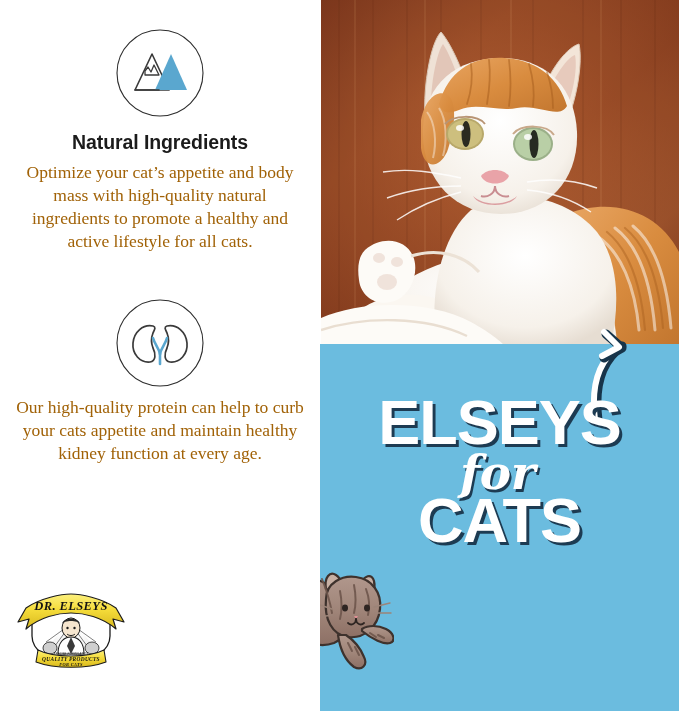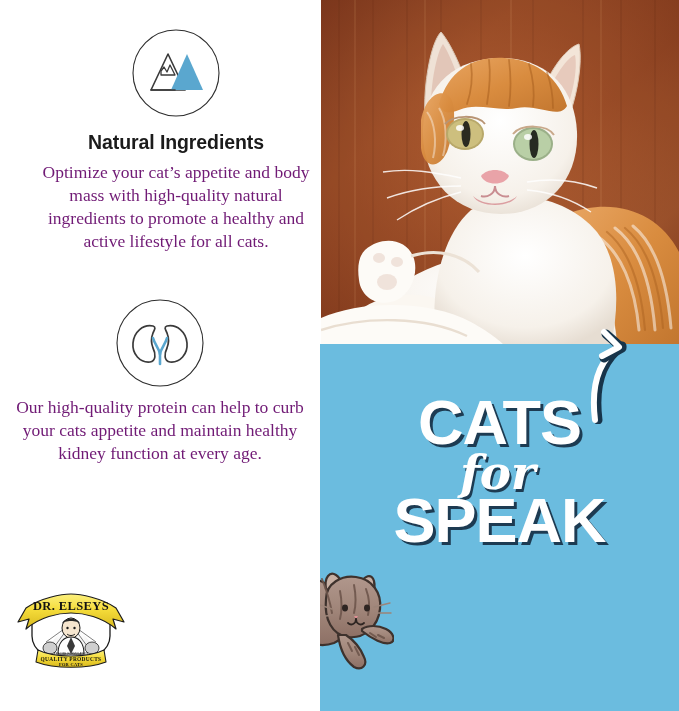--- a/index.html
+++ b/index.html
@@ -13,50 +13,50 @@
   #stage{position:relative;width:679px;height:711px;background:#fff;overflow:hidden;}
 
   
   .left-col{
     position:absolute;left:0;top:0;width:320px;height:711px;
     background:#ffffff;
   }
   .feature{
     position:absolute;left:0;width:320px;text-align:center;
   }
-  .feature.f1{top:28px;padding-left:16px;}
+  .feature.f1{top:28px;}
   .feature.f2{top:298px;}
 
   .icon-wrap{
     width:90px;height:90px;margin:0 auto;
     display:block;
   }
   .feature-title{
     font-family:"Liberation Sans", sans-serif;
     font-weight:bold;
     font-size:19.5px;
     color:#1b1b1b;
     letter-spacing:-0.1px;
     margin:14px 0 0 0;
     line-height:1.1;
   }
   .feature-body{
     font-family:"Liberation Serif", serif;
     font-size:17.5px;
-    color:#701a75;
+    color:#a16207;
     line-height:1.30;
     margin:8px auto 0 auto;
     width:300px;
     padding:0 6px;
     box-sizing:border-box;
   }
 
   
   .logo{
-    position:absolute;left:12px;top:592px;width:118px;height:76px;
+    position:absolute;left:12px;top:592px;width:118px;height:76px;font-style:italic;
   }
 
   
   .photo{
     position:absolute;left:321px;top:0;width:358px;height:344px;
     overflow:hidden;
   }
 
   
   .blue-panel{
@@ -249,23 +249,23 @@
       <g fill="none" stroke-linecap="round" stroke-linejoin="round">
         <path d="M10 98 C6 66 12 40 34 24" stroke="#17344a" stroke-width="9"></path>
         <path d="M7 98 C3 66 9 40 31 24" stroke="#ffffff" stroke-width="6"></path>
         <path d="M18 12 L34 26 L16 36" stroke="#17344a" stroke-width="9"></path>
         <path d="M16 10 L31 25 L14 34" stroke="#ffffff" stroke-width="6"></path>
       </g>
     </svg>
   </div>
 
   <div class="headline">
-    <div class="hl-block hl-speak">CATS</div>
+    <div class="hl-block hl-speak">ELSEYS</div>
     <div class="hl-script hl-for">for</div>
-    <div class="hl-block hl-cats">SPEAK</div>
+    <div class="hl-block hl-cats">CATS</div>
   </div>
 
   <div class="leap-cat">
     <svg width="180" height="125" viewBox="0 0 180 125">
       <defs>
         <linearGradient id="tabbyg" x1="0" y1="0" x2="0" y2="1">
           <stop offset="0%" stop-color="#b0978c"></stop>
           <stop offset="55%" stop-color="#a08579"></stop>
           <stop offset="100%" stop-color="#8d7065"></stop>
         </linearGradient>

